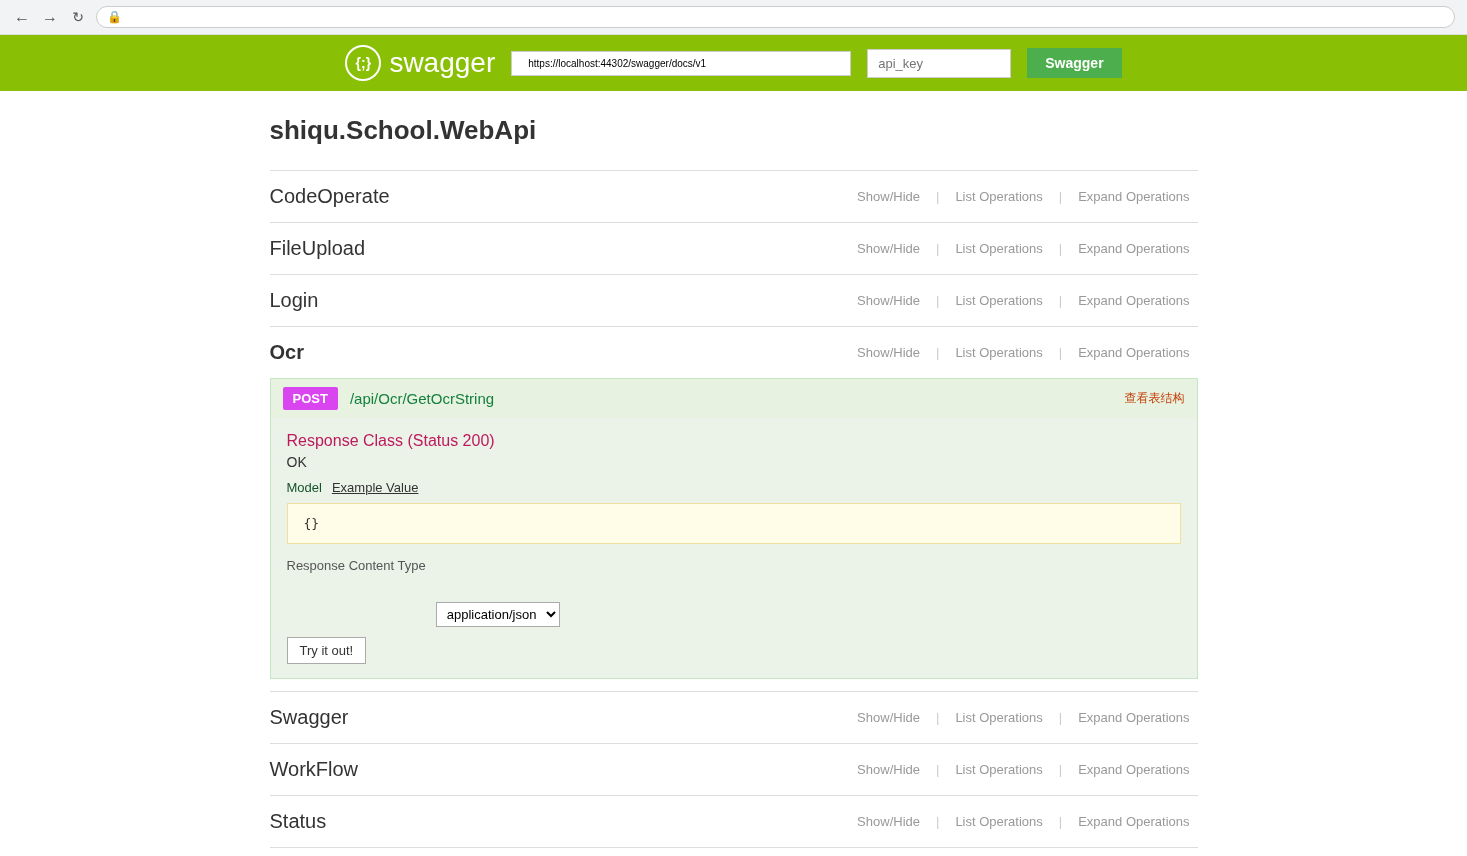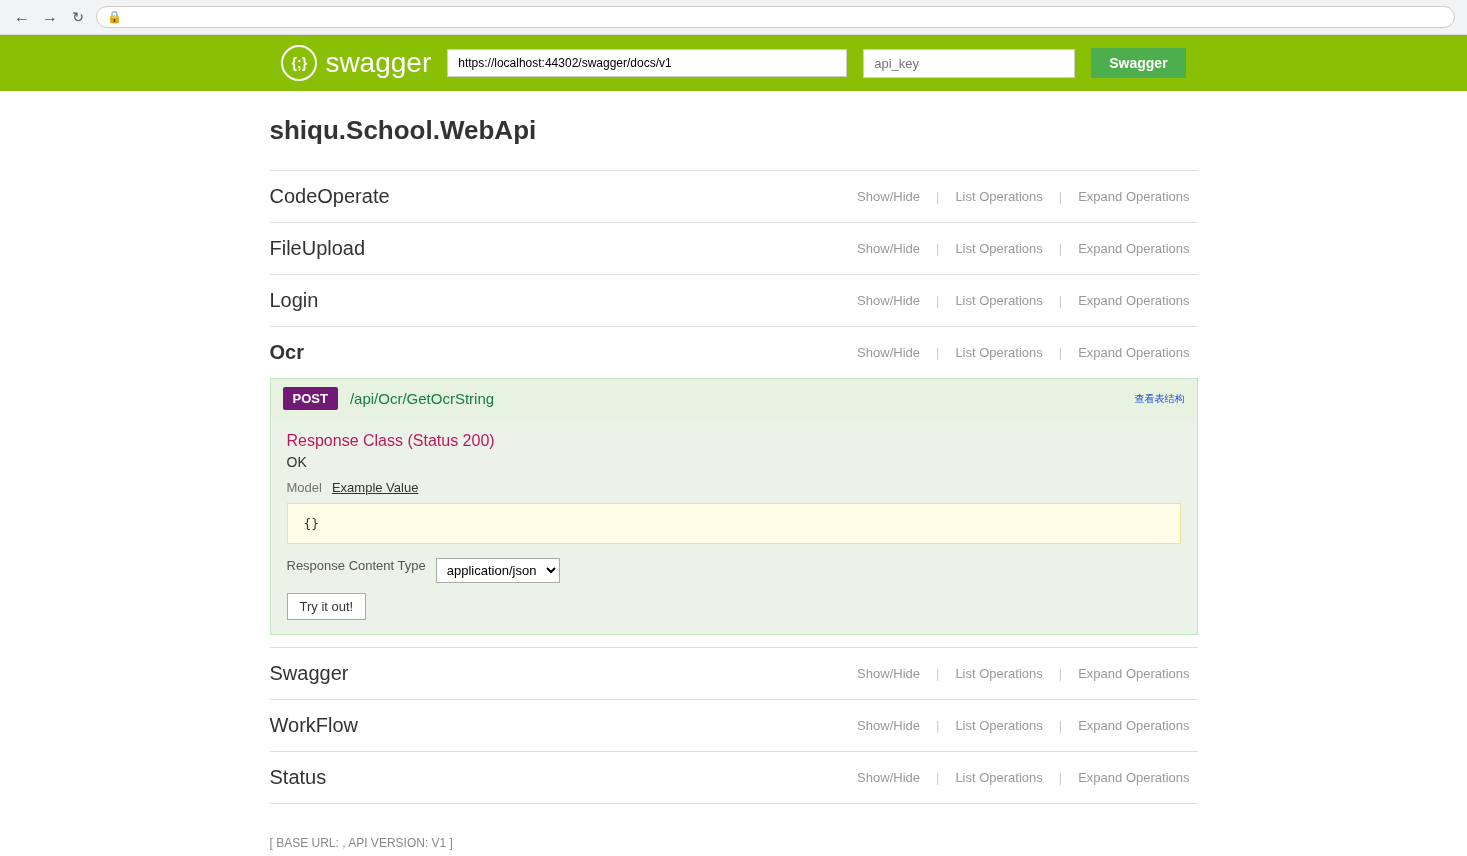--- a/index.html
+++ b/index.html
@@ -53,27 +53,27 @@
       border-radius: 50%;
       display: flex; align-items: center; justify-content: center;
       color: #fff; font-size: 14px; font-weight: bold;
     }
     .swagger-title {
       color: #fff;
       font-size: 28px;
       font-weight: 300;
     }
     .swagger-url-input {
-      width: 400px;
-      padding: 6px 10px;
+      width: 340px;
+      padding: 6px 16px;
       border: 1px solid #ccc;
-      font-size: 12px;
+      font-size: 10px;
     }
     .swagger-api-key-input {
-      width: 212px;
+      width: 144px;
       padding: 6px 10px;
       border: 1px solid #ccc;
       font-size: 13px;
     }
     .explore-btn {
       background: #4cae4c;
       color: #fff;
       border: none;
       padding: 7px 18px;
       font-size: 14px;
@@ -138,34 +138,34 @@
       gap: 12px;
       background: #e7f3e0;
       justify-content: space-between;
     }
     .endpoint-header-left {
       display: flex;
       align-items: center;
       gap: 12px;
     }
     .post-badge {
-      background: #701a75;
+      background: #d946ef;
       color: #fff;
       font-weight: bold;
       font-size: 13px;
       padding: 4px 10px;
       border-radius: 2px;
     }
     .endpoint-path {
       color: #15803d;
       font-size: 15px;
     }
     .endpoint-link {
-      color: #1d4ed8;
-      font-size: 10px;
+      color: #c2410c;
+      font-size: 12px;
       cursor: pointer;
       text-decoration: none;
     }
 
     
     .response-block {
       padding: 14px 16px;
     }
     .response-title {
       color: #be185d;
@@ -177,21 +177,21 @@
       font-size: 14px;
       margin-bottom: 10px;
     }
     .model-tabs {
       display: flex;
       align-items: center;
       gap: 10px;
       margin-bottom: 8px;
       font-size: 13px;
     }
-    .model-label { color: #737373; }
+    .model-label { color: #14532d; }
     .model-tab {
       color: #555;
       cursor: pointer;
       font-size: 13px;
     }
     .model-tab.active { text-decoration: underline; color: #333; }
 
     .code-block {
       background: #fffde7;
       border: 1px solid #f0e0a0;
@@ -208,20 +208,21 @@
       gap: 10px;
       margin-bottom: 10px;
       font-size: 13px;
       color: #555;
     }
     .content-type-select {
       border: 1px solid #aaa;
       padding: 3px 6px;
       font-size: 13px;
       background: #fff;
+      margin-top: 44px;
     }
 
     .try-btn {
       border: 1px solid #aaa;
       background: #fff;
       padding: 5px 12px;
       font-size: 13px;
       cursor: pointer;
       color: #333;
     }

